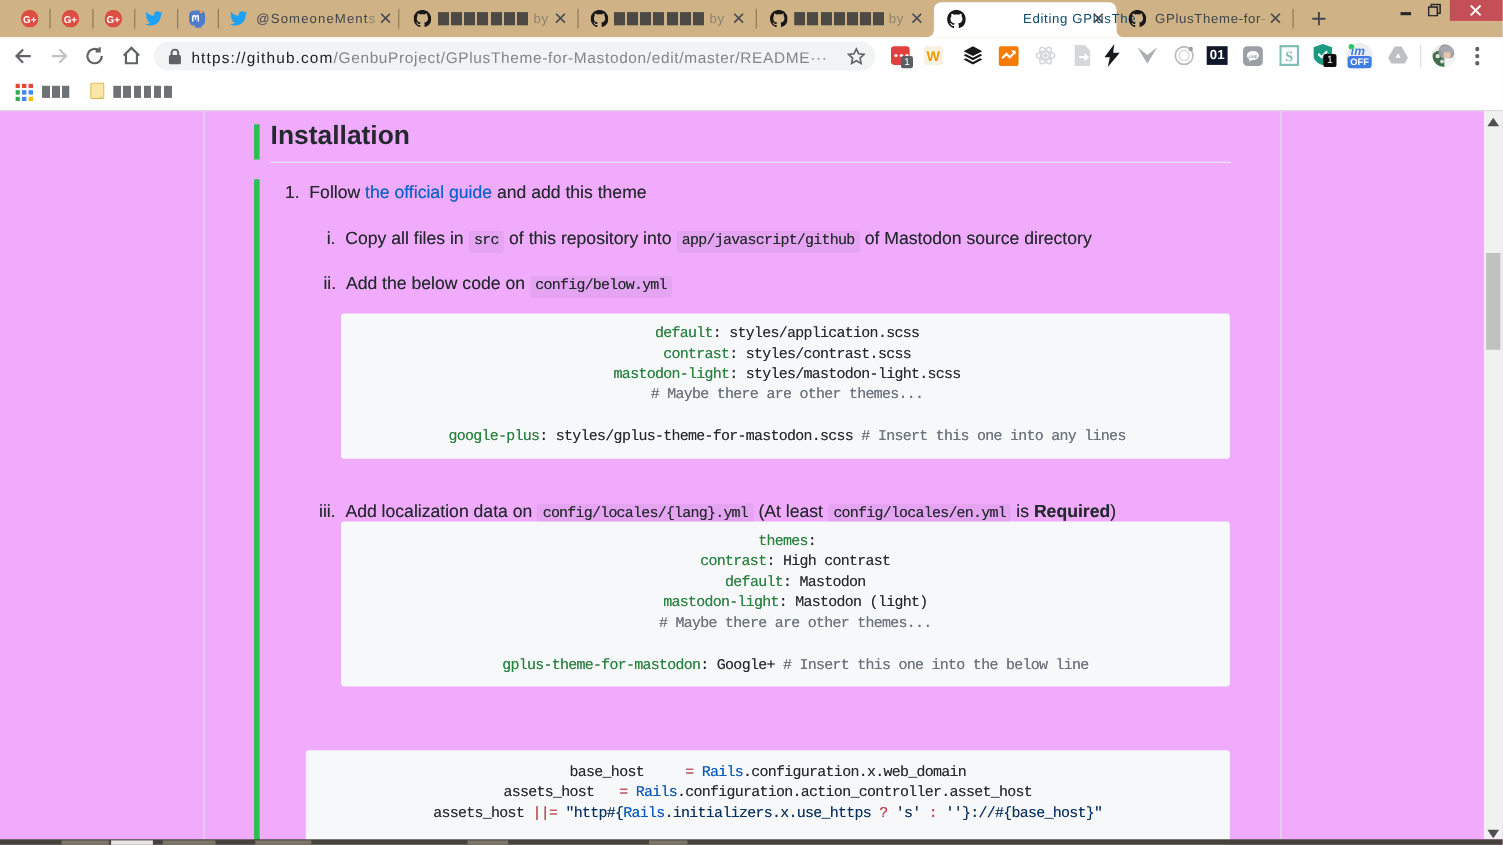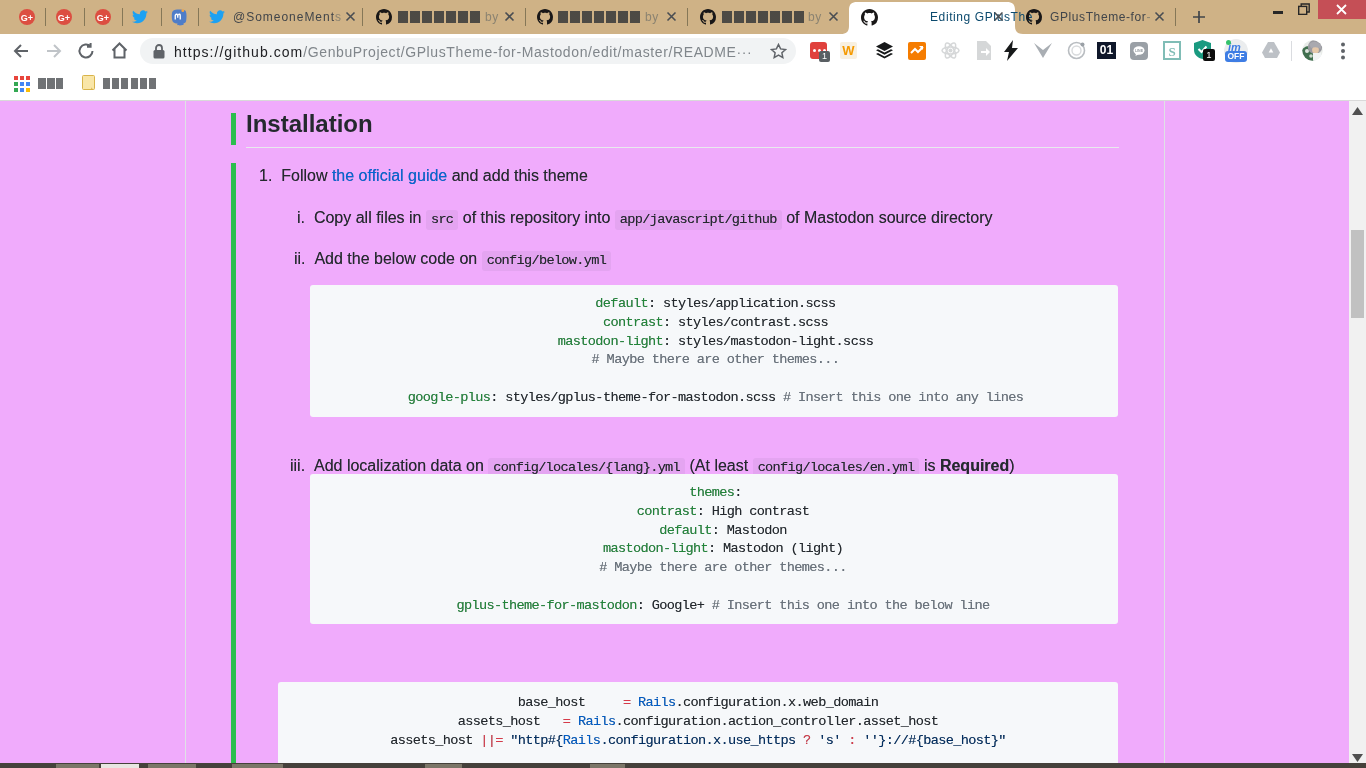--- a/index.html
+++ b/index.html
@@ -322,21 +322,21 @@
   <span class="cg">contrast</span>: High contrast
   <span class="cg">default</span>: Mastodon
   <span class="cg">mastodon-light</span>: Mastodon (light)
   <span class="cc"># Maybe there are other themes...</span>
 
   <span class="cg">gplus-theme-for-mastodon</span>: Google+ <span class="cc"># Insert this one into the below line</span></div>
 
 
   <div class="codeblock" style="left:278px;top:581px;width:840px;height:88px;padding:11.7px 20px;">base_host     <span class="cr">=</span> <span class="cb">Rails</span>.configuration.x.web_domain
 assets_host   <span class="cr">=</span> <span class="cb">Rails</span>.configuration.action_controller.asset_host
-assets_host <span class="cr">||=</span> <span class="cs">"http#{</span><span class="cb">Rails</span><span class="cs">.configuration.x.use_https </span><span class="cr">?</span><span class="cs"> 's' </span><span class="cr">:</span><span class="cs"> ''}://#{base_host}"</span></div>
+assets_host <span class="cr">||=</span> <span class="cs">"http#{</span><span class="cb">Rails</span><span class="cs">.initializers.x.use_https </span><span class="cr">?</span><span class="cs"> 's' </span><span class="cr">:</span><span class="cs"> ''}://#{base_host}"</span></div>
 
   <div id="sbar"></div>
   <div id="sthumb"></div>
   <svg class="abs" style="left:1352px;top:6px" width="11" height="8" viewBox="0 0 11 8">
       <path fill="#505050" d="M5.5 0L11 8H0z"></path>
     </svg>
   <svg class="abs" style="left:1352px;top:653px" width="11" height="8" viewBox="0 0 11 8">
       <path fill="#505050" d="M5.5 8L0 0h11z"></path>
     </svg>
 </div>

